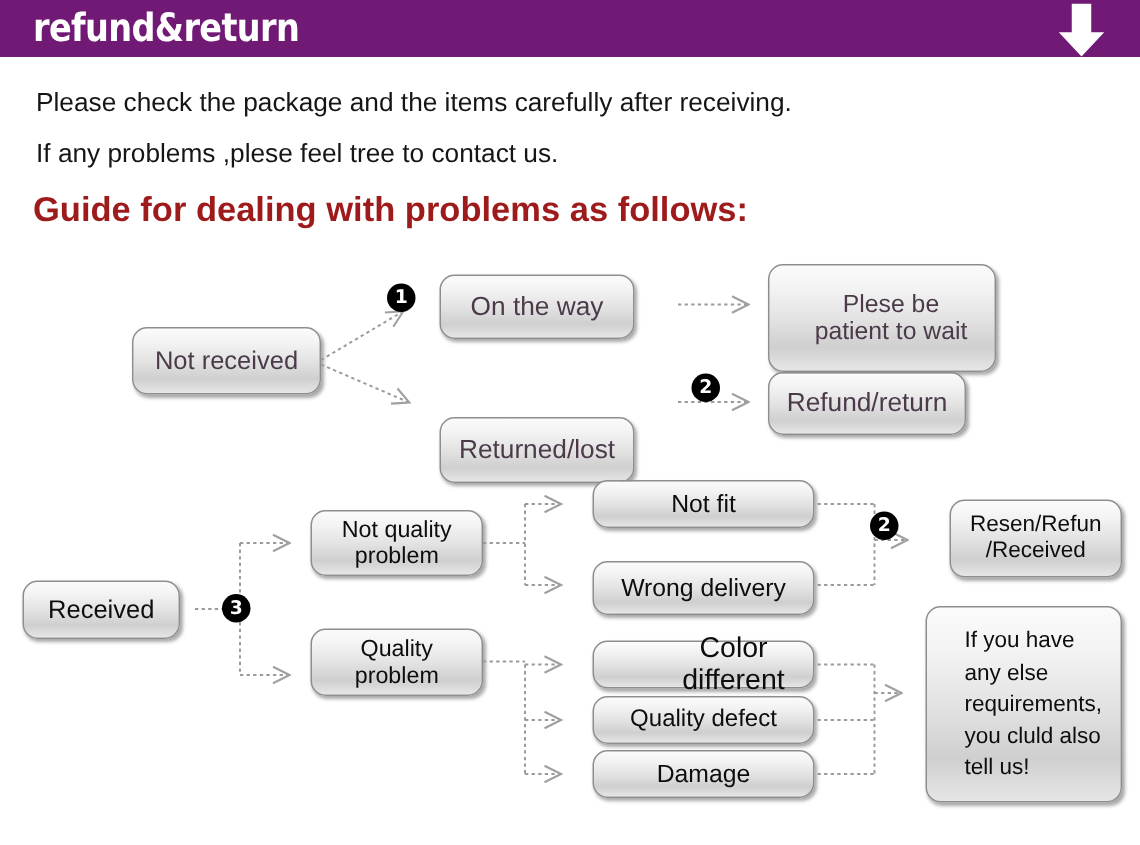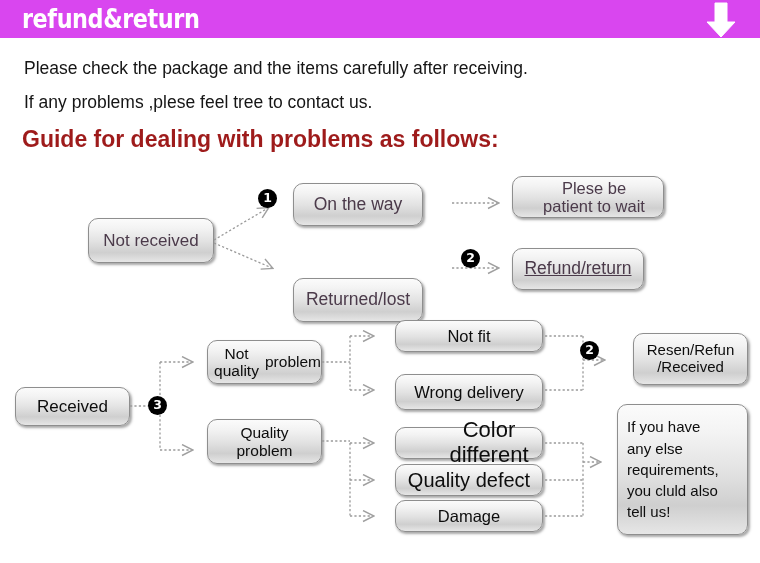--- a/index.html
+++ b/index.html
@@ -16,21 +16,21 @@
     height: 563px;
     background: #ffffff;
     overflow: hidden;
   }
 
   
   #banner {
     position: absolute;
     left: 0; top: 0;
     width: 760px; height: 38px;
-    background: #d946ef;
+    background: #701a75;
   }
   #banner-title {
     position: absolute;
     left: 22px; top: 3px;
     color: #ffffff;
     font-family: "DejaVu Sans", sans-serif;
     font-weight: bold;
     font-size: 26px;
     letter-spacing: -0.5px;
     transform: scaleX(0.86);
@@ -82,21 +82,21 @@
     align-items: center;
     justify-content: center;
     text-align: center;
     line-height: 1.12;
   }
   .box.plum { color: #4b3a4a; }
   .box.dark { color: #0d0d0d; }
   .box.leftal {
     justify-content: flex-start;
     text-align: left;
-    padding-left: 9px;
+    padding-left: 25px;
     line-height: 1.42;
   }
 
   
   .numcircle {
     position: absolute;
     width: 19px; height: 19px;
     border-radius: 50%;
     background: #000000;
     color: #ffffff;
@@ -182,51 +182,51 @@
       <path d="M583,462 L600,462" marker-end="url(#ah)"></path>
     </g>
   </svg>
 
   <div class="box plum" style="left:88px; top:218px; width:126px; height:45px; font-size:17px;">Not received</div>
 
   <div class="box plum" style="left:293px; top:183px; width:130px; height:43px; font-size:17.5px;">On the way</div>
 
   <div class="box plum" style="left:293px; top:246px; width:130px; height:44px; font-size:17.5px;margin-top:32px;">Returned/lost</div>
 
-  <div class="box plum" style="left:512px; top:176px; width:152px; height:42px; font-size:16.5px; flex-direction:column;padding-left:12px;">
+  <div class="box plum" style="left:512px; top:176px; width:152px; height:72px; font-size:16.5px; flex-direction:column;padding-left:12px;">
     <span>Plese be</span>
     <span>patient to wait</span>
   </div>
 
-  <div class="box plum" style="left:512px; top:248px; width:132px; height:42px; font-size:17.5px;text-decoration:underline;">Refund/return</div>
+  <div class="box plum" style="left:512px; top:248px; width:132px; height:42px; font-size:17.5px;">Refund/return</div>
 
   <div class="numcircle" style="left:258px; top:189px;">1</div>
   <div class="numcircle" style="left:461px; top:249px;">2</div>
 
-  <div class="box dark" style="left:15px; top:387px; width:115px; height:39px; font-size:17px;">Received</div>
+  <div class="box dark" style="left:15px; top:387px; width:105px; height:39px; font-size:17px;">Received</div>
 
   <div class="numcircle" style="left:148px; top:396px;">3</div>
 
-  <div class="box dark" style="left:207px; top:340px; width:115px; height:44px; font-size:15.5px; flex-direction:row;">
+  <div class="box dark" style="left:207px; top:340px; width:115px; height:44px; font-size:15.5px; flex-direction:column;">
     <span>Not quality</span>
     <span>problem</span>
   </div>
 
   <div class="box dark" style="left:207px; top:419px; width:115px; height:45px; font-size:15.5px; flex-direction:column;">
     <span>Quality</span>
     <span>problem</span>
   </div>
 
   <div class="box dark" style="left:395px; top:320px; width:148px; height:32px; font-size:16.5px;">Not fit</div>
 
   <div class="box dark" style="left:395px; top:374px; width:148px; height:36px; font-size:16.5px;">Wrong delivery</div>
 
-  <div class="box dark" style="left:395px; top:427px; width:148px; height:32px; font-size:22px;padding-left:40px;">Color different</div>
-
-  <div class="box dark" style="left:395px; top:464px; width:148px; height:32px; font-size:20px;">Quality defect</div>
+  <div class="box dark" style="left:395px; top:427px; width:148px; height:32px; font-size:19px;padding-left:40px;">Color different</div>
+
+  <div class="box dark" style="left:395px; top:464px; width:148px; height:32px; font-size:16px;">Quality defect</div>
 
   <div class="box dark" style="left:395px; top:500px; width:148px; height:32px; font-size:16.5px;">Damage</div>
 
   <div class="numcircle" style="left:580px; top:341px;">2</div>
 
   <div class="box dark" style="left:620px; top:333px; width:115px; height:52px; font-size:15px; flex-direction:column;margin-left:13px;">
     <span>Resen/Refun</span>
     <span>/Received</span>
   </div>
 

